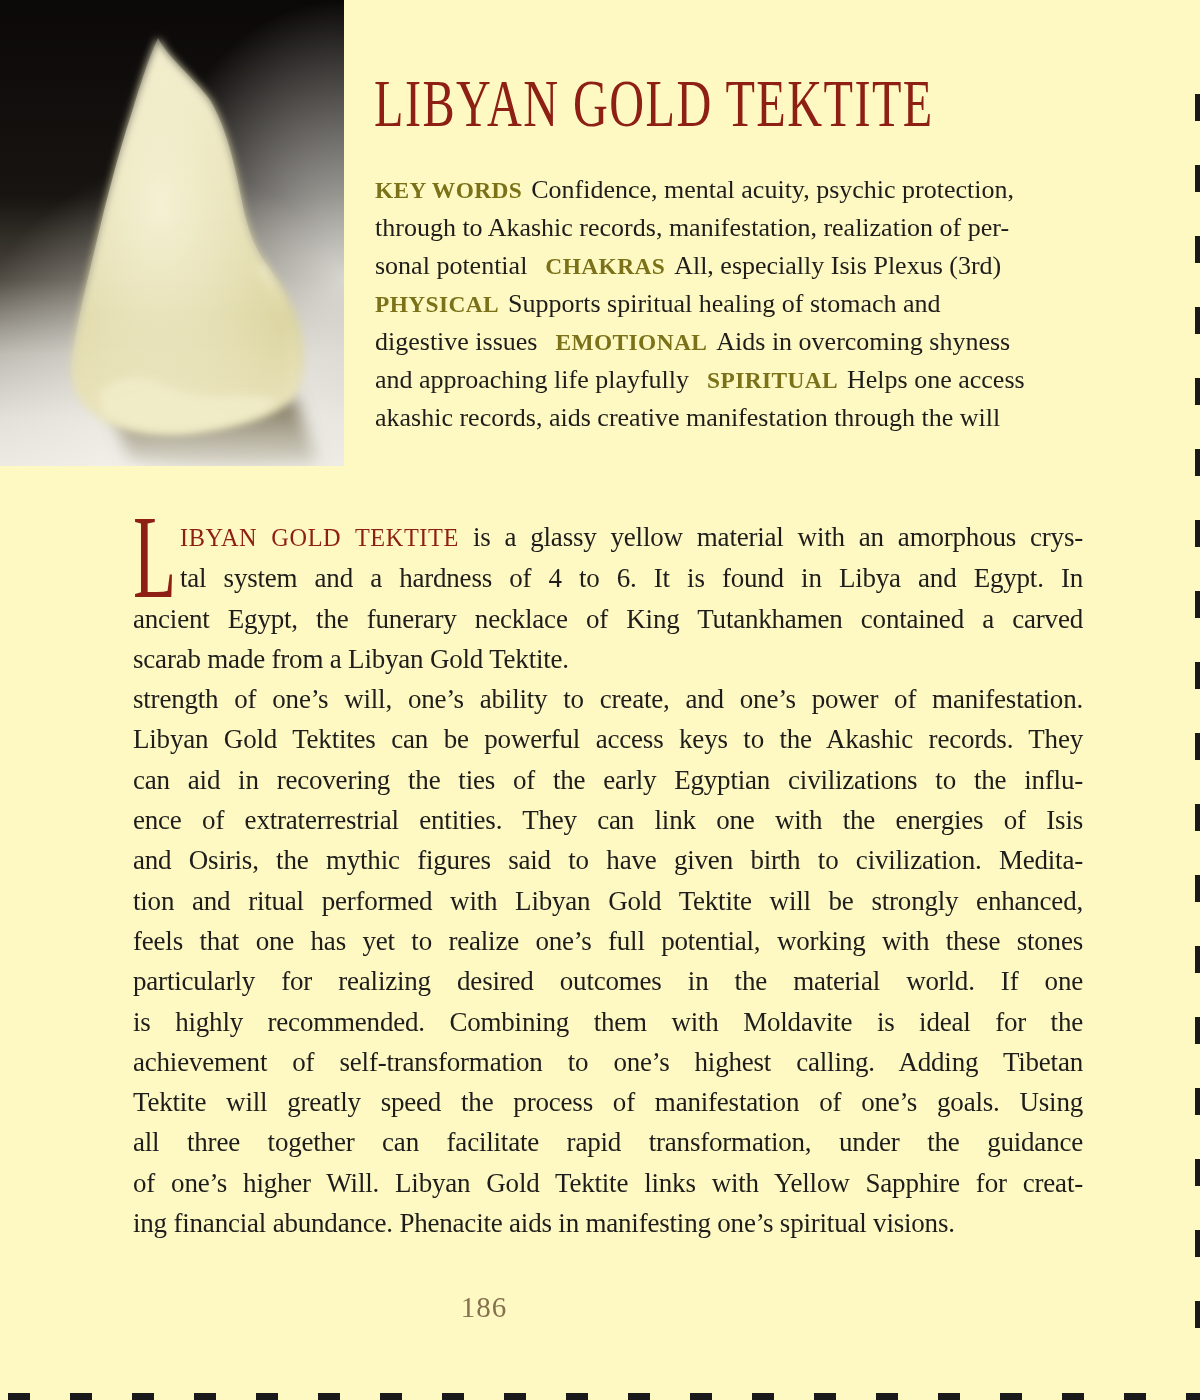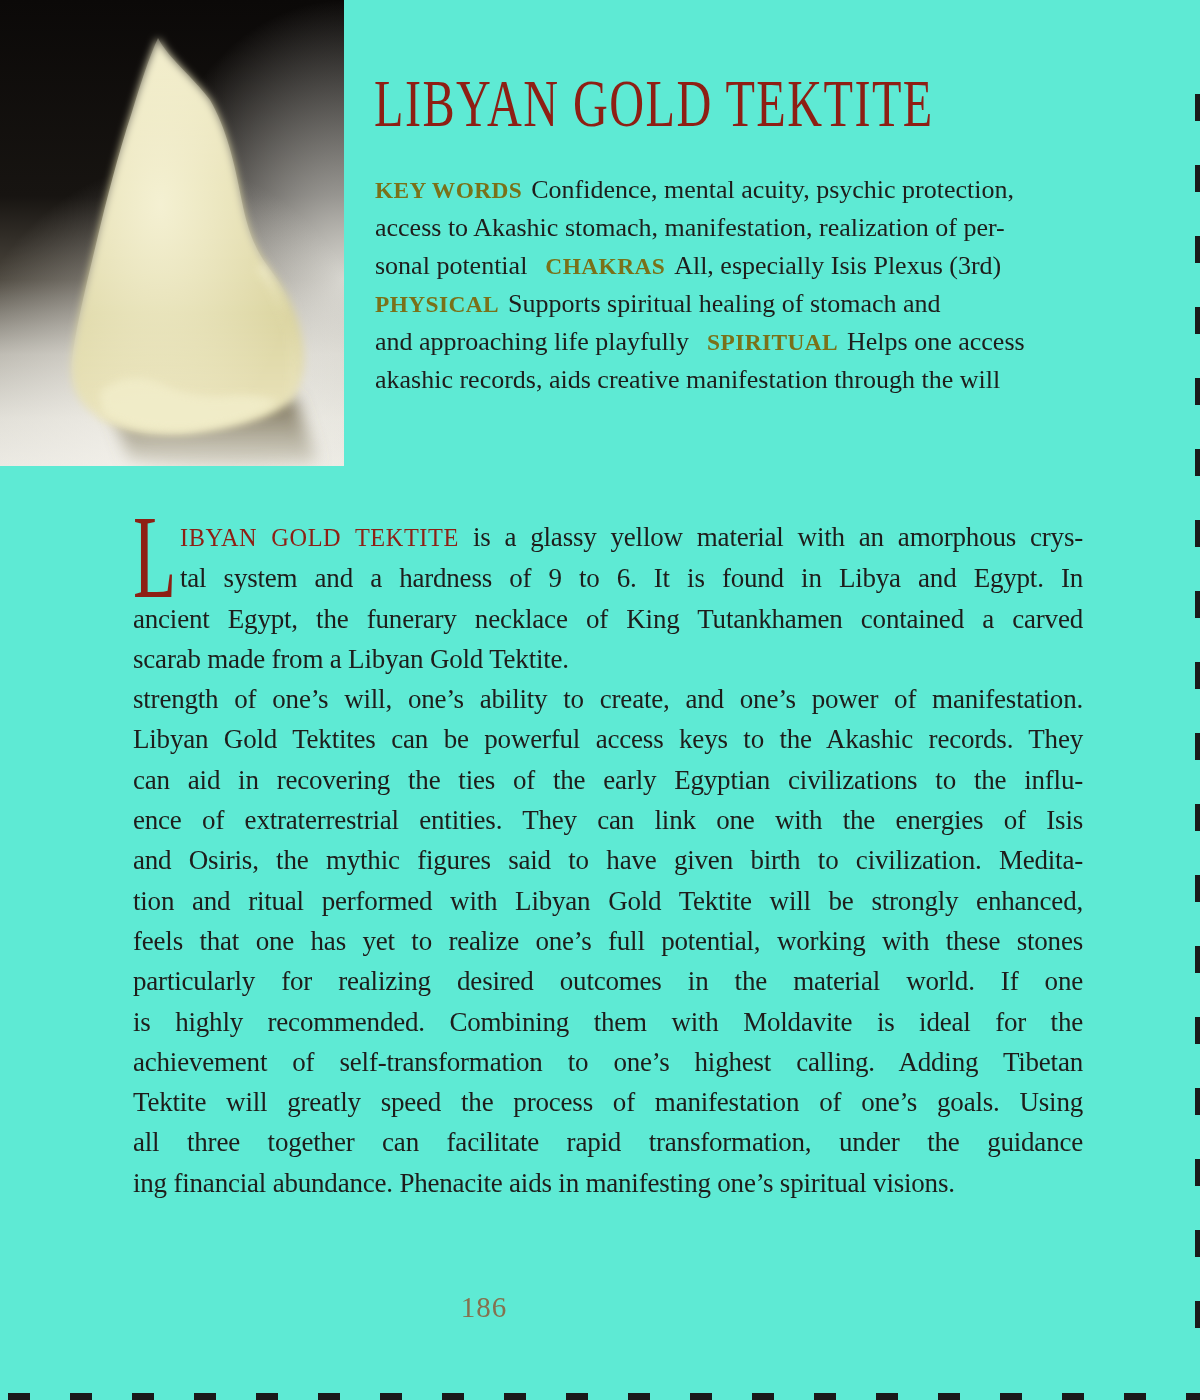--- a/index.html
+++ b/index.html
@@ -1,17 +1,17 @@
 <!DOCTYPE html>
 <html style="--title-red: #8e1f14; --label-olive: #7a7119; --body-ink: #1e1d1b; --pagenum-brown: #85714f; --dash-ink: #1a1a1a;"><head>
 <meta charset="utf-8">
 <style>
   html,body { margin:0; padding:0; background:#ffffff; }
   .page {
-    position:relative; width:1200px; height:1400px; background:#5eead4;
+    position:relative; width:1200px; height:1400px; background:#fef9c3;
     overflow:hidden; font-family:"Liberation Serif", serif; color:var(--body-ink,#1e1d1b);
   }
 
   
   .photo { position:absolute; left:0; top:0; width:344px; height:466px; display:block; }
 
   
   .title {
     position:absolute; left:374px; top:70px; white-space:nowrap;
     font-size:67px; line-height:1; letter-spacing:2px;
@@ -143,48 +143,50 @@
 
     <path d="M100 392 Q130 368 165 386 Q195 400 230 396 Q260 394 278 402 Q250 424 190 430 Q135 432 104 414 Z" fill="#f2eecb" opacity="0.8" filter="url(#soft)"></path>
 
     <path d="M262 262 Q282 300 292 345 Q298 378 288 400 Q296 372 290 340 Q282 300 258 270 Z" fill="#f7f4dc" opacity="0.6" filter="url(#soft)"></path>
   </svg>
 
   <div class="title">LIBYAN GOLD TEKTITE</div>
 
   <div class="props">
       <div class="tline"><span class="kw">KEY WORDS</span><span>Confidence, mental acuity, psychic protection,</span></div>
-      <div class="tline"><span>access to Akashic stomach, manifestation, realization of per-</span></div>
+      <div class="tline"><span>through to Akashic records, manifestation, realization of per-</span></div>
       <div class="tline"><span>sonal potential</span><span class="kw">CHAKRAS</span><span>All, especially Isis Plexus (3rd)</span></div>
       <div class="tline"><span class="kw">PHYSICAL</span><span>Supports spiritual healing of stomach and</span></div>
+      <div class="tline"><span>digestive issues</span><span class="kw">EMOTIONAL</span><span>Aids in overcoming shyness</span></div>
       <div class="tline"><span>and approaching life playfully</span><span class="kw">SPIRITUAL</span><span>Helps one access</span></div>
       <div class="tline"><span>akashic records, aids creative manifestation through the will</span></div>
     </div>
 
   <div class="bodycol">
     <div class="para">
       <div class="dropcap"><span>L</span></div>
     <div class="tline"><span class="lead">IBYAN GOLD TEKTITE</span><span> is a glassy yellow material with an amorphous crys-</span></div>
-        <div class="tline"><span>tal system and a hardness of 9 to 6. It is found in Libya and Egypt. In</span></div>
+        <div class="tline"><span>tal system and a hardness of 4 to 6. It is found in Libya and Egypt. In</span></div>
         <div class="tline"><span>ancient Egypt, the funerary necklace of King Tutankhamen contained a carved</span></div>
         <div class="tline last"><span>scarab made from a Libyan Gold Tektite.</span></div>
       </div>
     <div class="para">
         <div class="tline"><span>strength of one’s will, one’s ability to create, and one’s power of manifestation.</span></div>
         <div class="tline"><span>Libyan Gold Tektites can be powerful access keys to the Akashic records. They</span></div>
         <div class="tline"><span>can aid in recovering the ties of the early Egyptian civilizations to the influ-</span></div>
         <div class="tline"><span>ence of extraterrestrial entities. They can link one with the energies of Isis</span></div>
         <div class="tline"><span>and Osiris, the mythic figures said to have given birth to civilization. Medita-</span></div>
         <div class="tline"><span>tion and ritual performed with Libyan Gold Tektite will be strongly enhanced,</span></div>
         <div class="tline"><span>feels that one has yet to realize one’s full potential, working with these stones</span></div>
         <div class="tline"><span>particularly for realizing desired outcomes in the material world. If one</span></div>
         <div class="tline"><span>is highly recommended. Combining them with Moldavite is ideal for the</span></div>
         <div class="tline"><span>achievement of self-transformation to one’s highest calling. Adding Tibetan</span></div>
         <div class="tline"><span>Tektite will greatly speed the process of manifestation of one’s goals. Using</span></div>
         <div class="tline"><span>all three together can facilitate rapid transformation, under the guidance</span></div>
+        <div class="tline"><span>of one’s higher Will. Libyan Gold Tektite links with Yellow Sapphire for creat-</span></div>
         <div class="tline last"><span>ing financial abundance. Phenacite aids in manifesting one’s spiritual visions.</span></div>
       </div>
   </div>
 
   <div class="pagenum">186</div>
 
   <div class="bottom-dashes">
       <div class="dash"></div>
       <div class="dash"></div>
       <div class="dash"></div>

